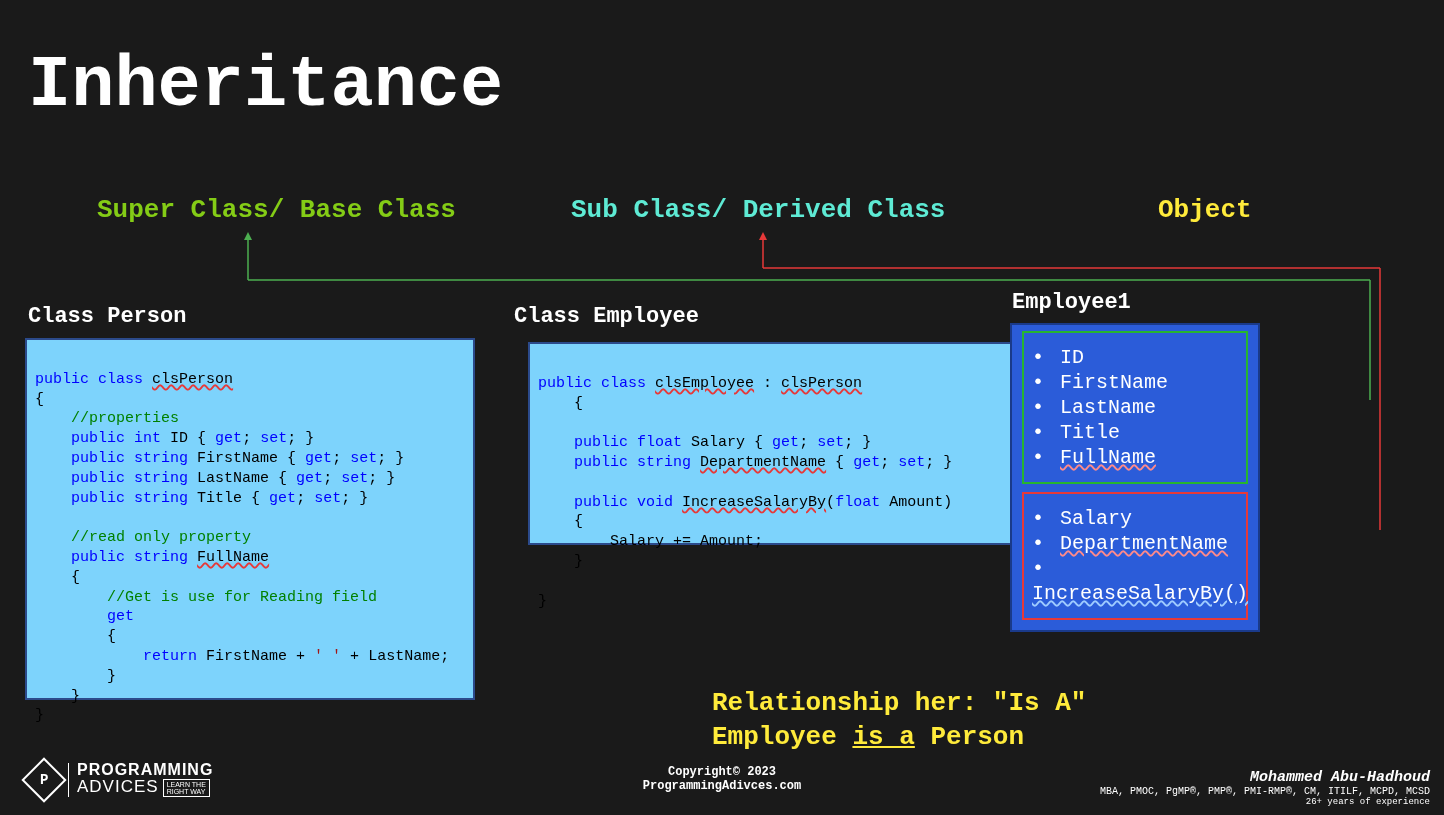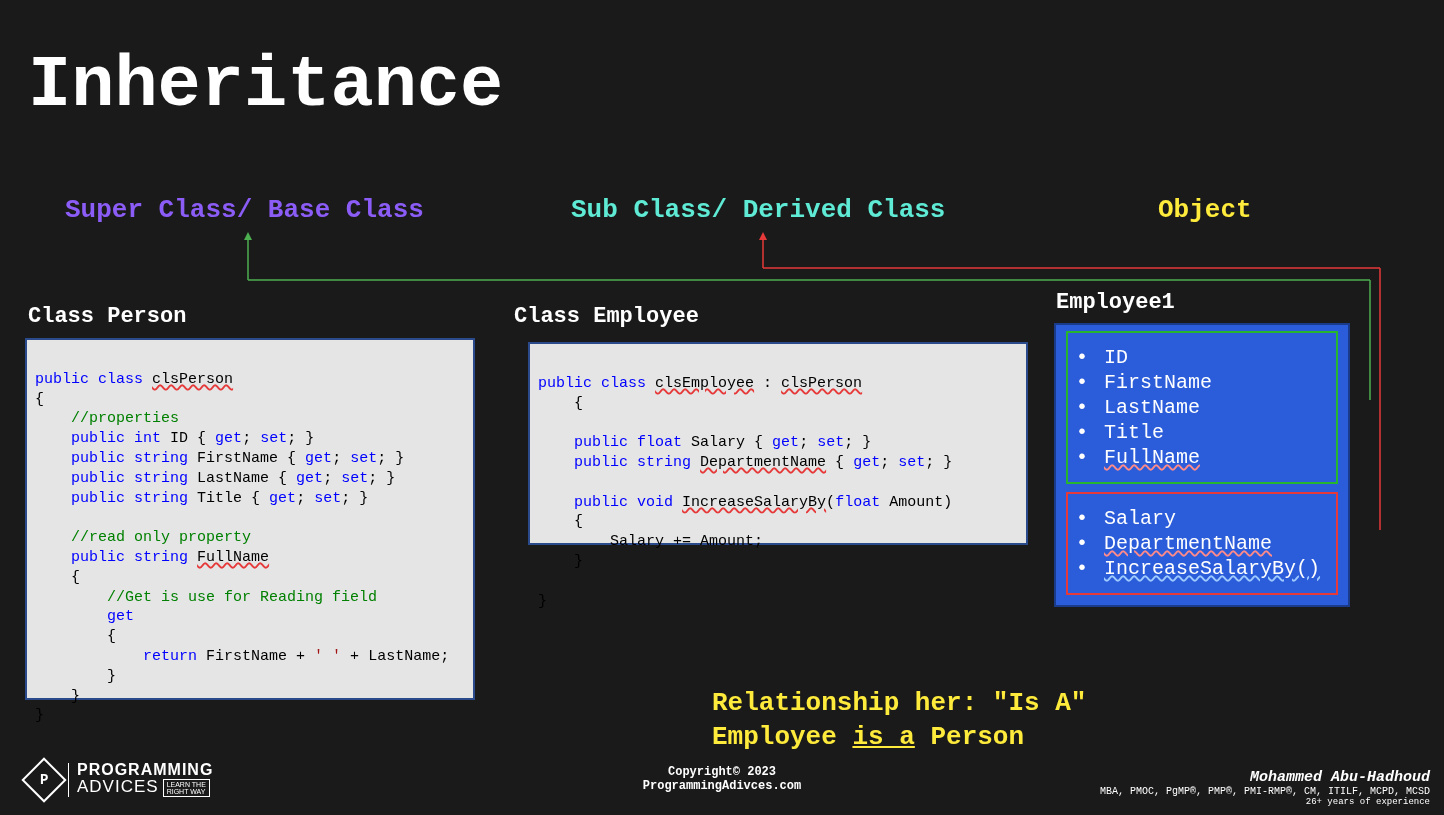--- a/index.html
+++ b/index.html
@@ -20,32 +20,32 @@
     left: 28px;
     font-size: 72px;
     font-weight: bold;
     color: #fff;
   }
   .header-label {
     position: absolute;
     font-size: 26px;
     font-weight: bold;
   }
-  .green-txt { color: #8b5cf6; }
+  .green-txt { color: #84cc16; margin-left: 32px; }
   .red-txt { color: #5eead4; }
   .yellow-txt { color: #ffeb3b; }
   .class-label {
     position: absolute;
     font-size: 22px;
     font-weight: bold;
     color: #fff;
   }
   .code-box {
     position: absolute;
-    background: #e5e5e5;
+    background: #7dd3fc;
     border: 2px solid #2b4a8b;
     color: #000;
     font-size: 15px;
     line-height: 1.32;
     padding: 10px 8px;
     white-space: pre;
     font-family: Consolas, 'Courier New', monospace;
   }
   .kw-blue { color: #0000ff; }
   .kw-green { color: #008000; }
@@ -203,21 +203,21 @@
     <span class="kw-blue">public</span> <span class="kw-blue">string</span> <span class="squiggle">DepartmentName</span> { <span class="kw-blue">get</span>; <span class="kw-blue">set</span>; }
 
     <span class="kw-blue">public</span> <span class="kw-blue">void</span> <span class="squiggle">IncreaseSalaryBy</span>(<span class="kw-blue">float</span> <span>Amount</span>)
     {
         <span>Salary += Amount;</span>
     }
 
 }
 </div>
 
-<div class="obj-box" style="top:323px; left:1054px; width:296px;">
+<div class="obj-box" style="top:323px; left:1010px; width:250px;">
   <div class="obj-title">Employee1</div>
   <div class="member-group grp-green">
     <div class="member-line"><span class="bullet">•</span><span>ID</span></div>
     <div class="member-line"><span class="bullet">•</span><span>FirstName</span></div>
     <div class="member-line"><span class="bullet">•</span><span>LastName</span></div>
     <div class="member-line"><span class="bullet">•</span><span>Title</span></div>
     <div class="member-line"><span class="bullet">•</span><span class="und-red">FullName</span></div>
   </div>
   <div class="member-group grp-red">
     <div class="member-line"><span class="bullet">•</span><span>Salary</span></div>

